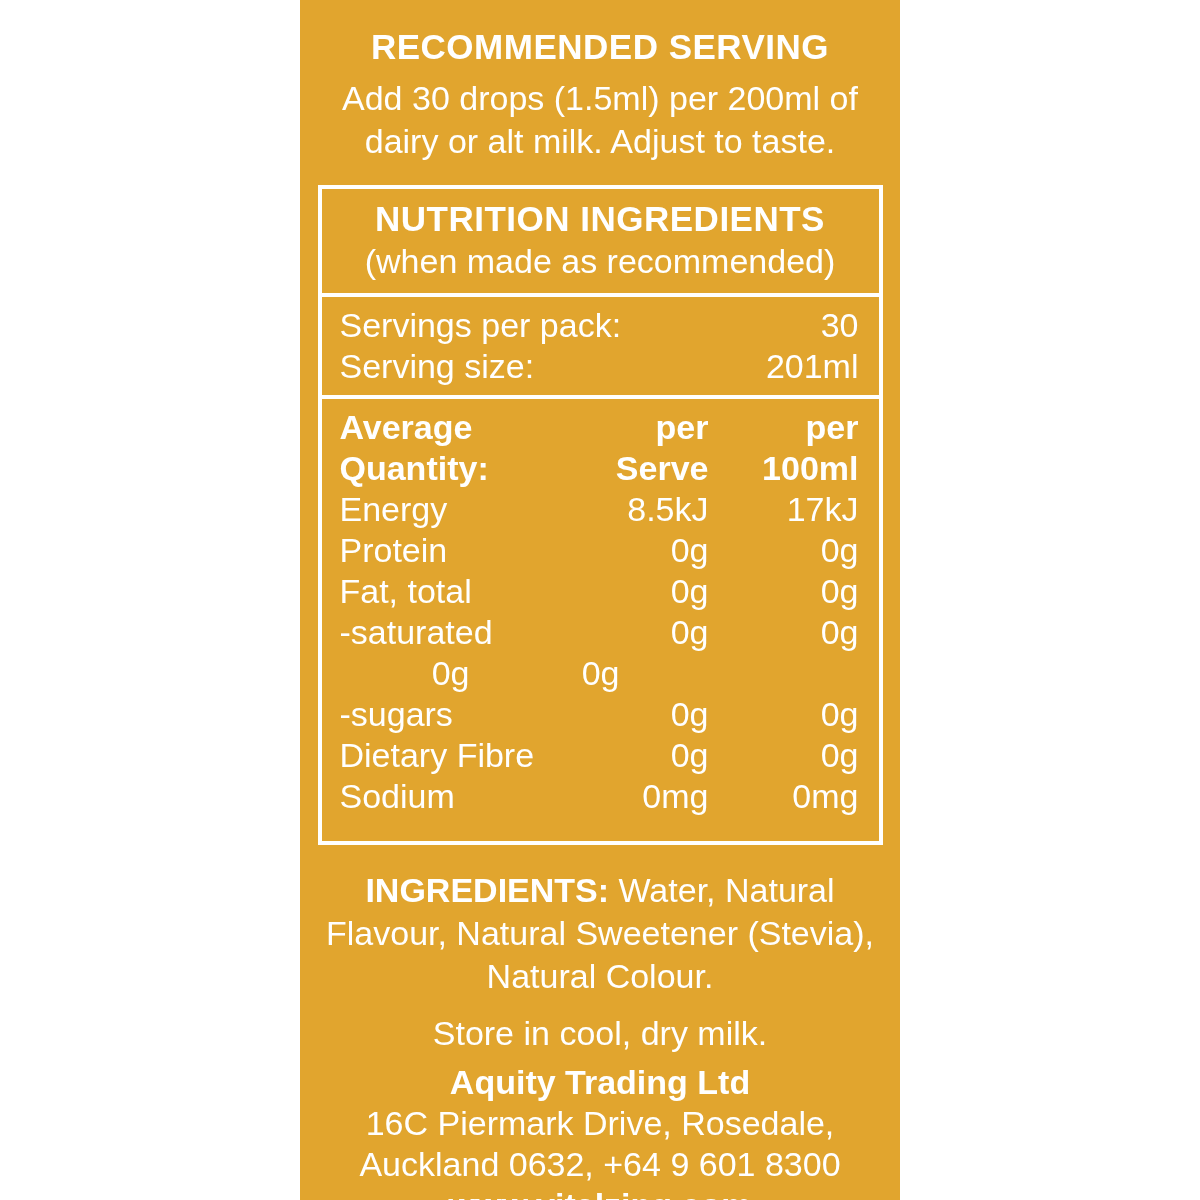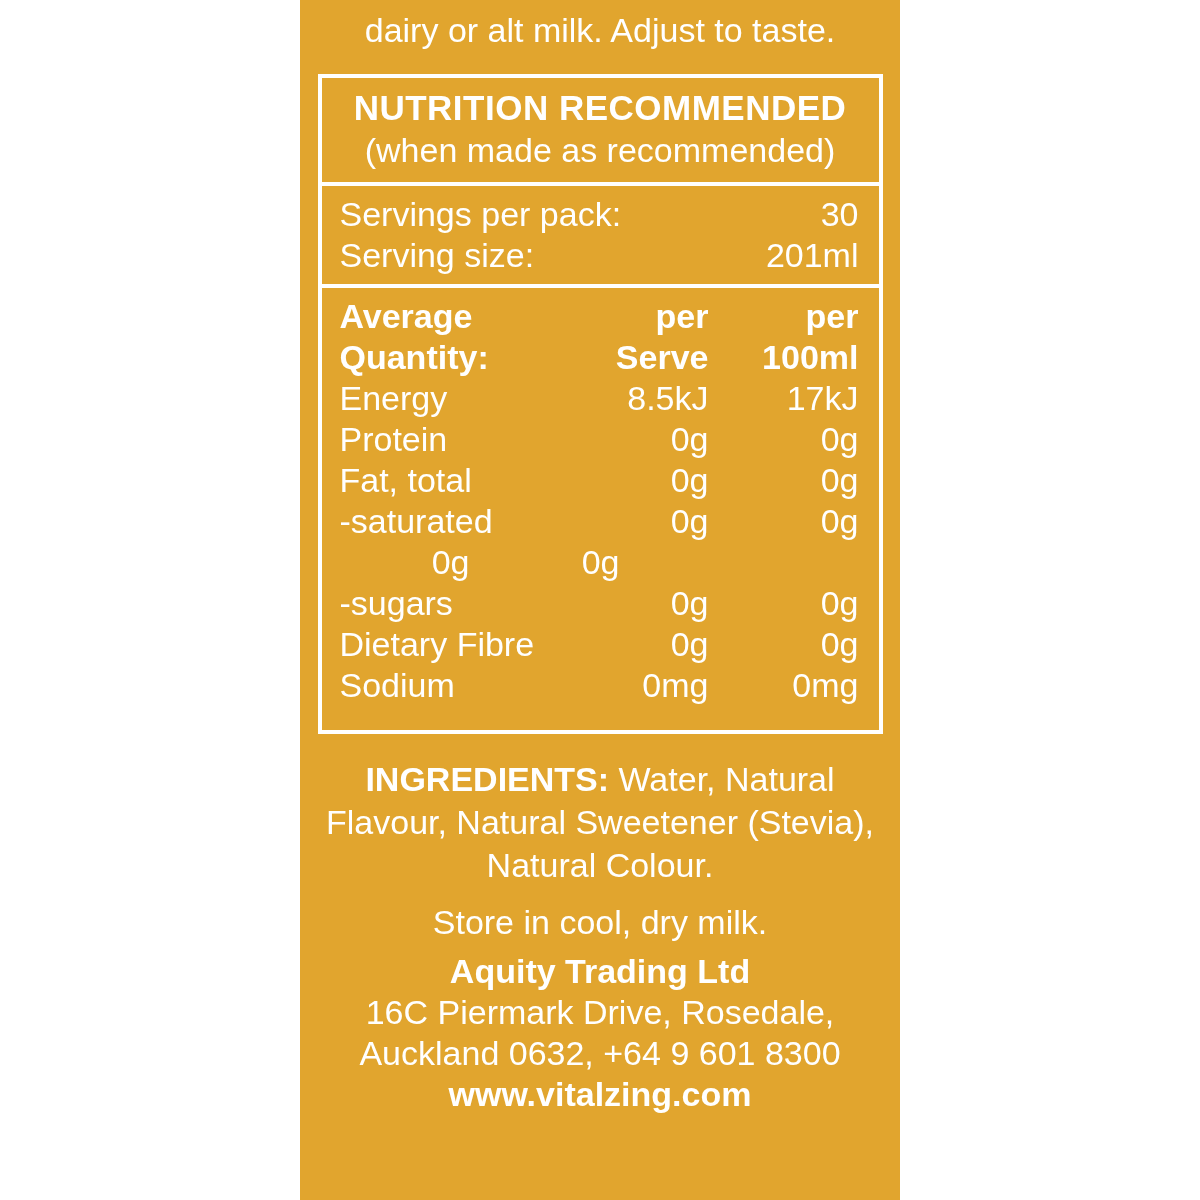--- a/index.html
+++ b/index.html
@@ -95,29 +95,31 @@
     text-align: center;
     line-height: 41px;
   }
 </style>
 </head>
 <body>
 
 <div class="stage">
   <div class="panel">
 
+    <div class="serving-title">RECOMMENDED SERVING</div>
 
     <div class="serving-lines">
+      <div>Add 30 drops (1.5ml) per 200ml of</div>
       <div>dairy or alt milk. Adjust to taste.</div>
     </div>
 
     <div class="nbox">
 
       <div class="nbox-head">
-        <div class="ntitle">NUTRITION RECOMMENDED</div>
+        <div class="ntitle">NUTRITION INGREDIENTS</div>
         <div>(when made as recommended)</div>
       </div>
 
       <div class="hr"></div>
 
       <div class="nbox-serv">
         <div class="serv-row">
           <span>Servings per pack:</span>
           <span>30</span>
         </div>

